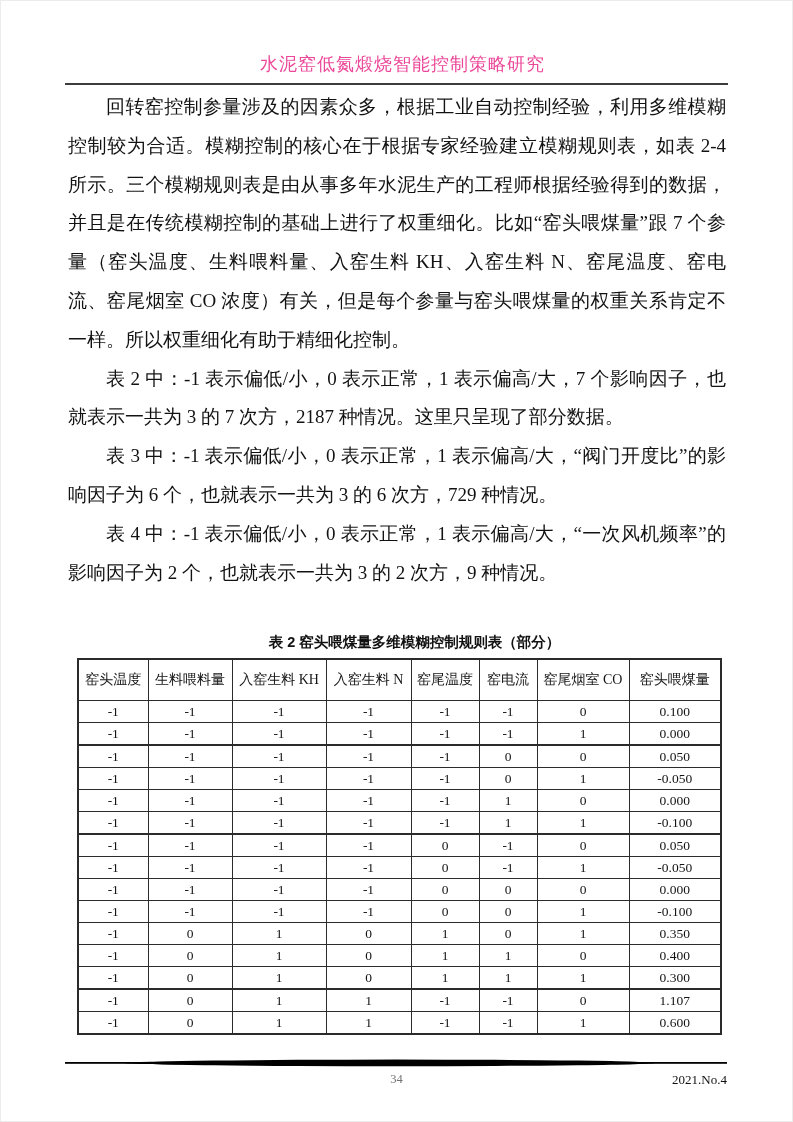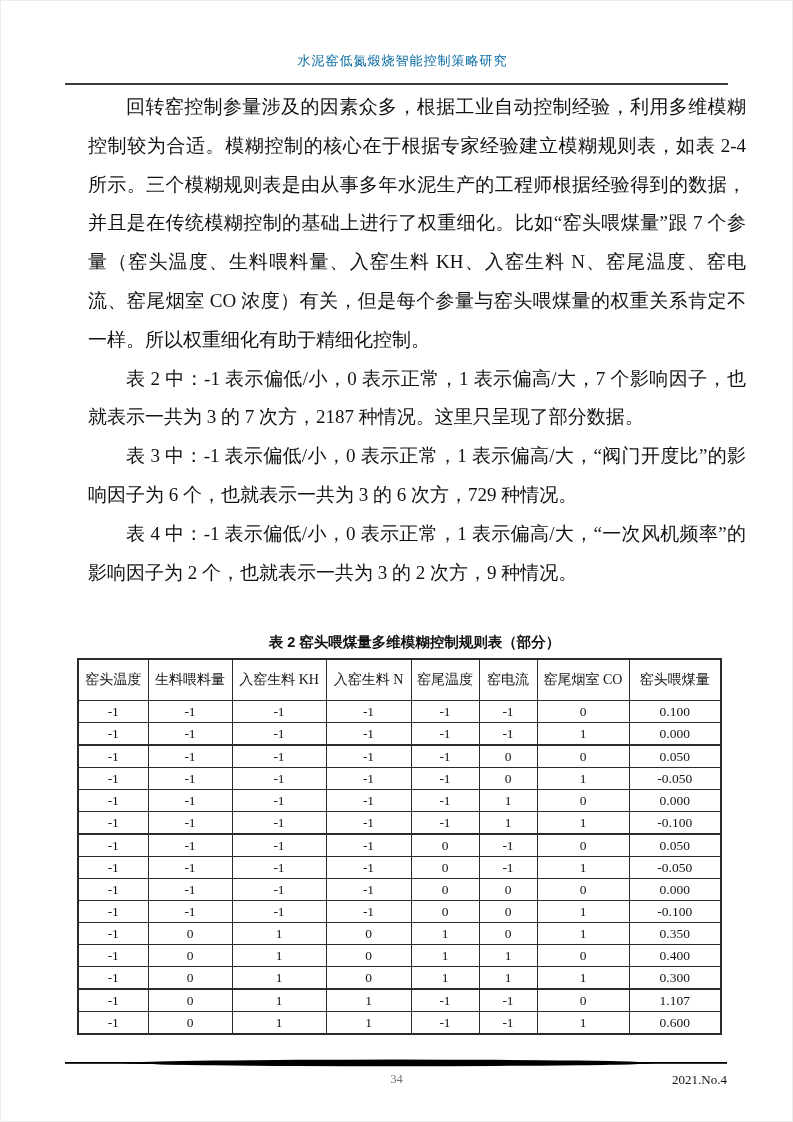--- a/index.html
+++ b/index.html
@@ -10,36 +10,35 @@
     background: #ffffff;
     overflow: hidden;
     font-family: "Liberation Serif", "DejaVu Serif", serif;
     color: #111111;
     box-shadow: inset 0 0 0 1px #ececec;
   }
   .doc-title {
     position: absolute;
     top: 52px; left: 0; right: 0;
     text-align: center;
-    font-size: 13px;
+    font-size: 18px;
     letter-spacing: 1px;
-    color: #0369a1;
+    color: #ec4899;
     padding-left: 12px;
   }
   .header-rule {
     position: absolute;
     top: 83px; left: 65px; right: 65px;
     height: 2px;
     background: #3c3c3c;
   }
   .body-text {
     position: absolute;
     top: 88px; left: 68px;
     width: 658px;
-    margin-left: 20px;
   }
   .body-text p {
     margin: 0;
     font-size: 19px;
     line-height: 38.8px;
     text-align: justify;
     text-justify: inter-ideograph;
     text-indent: 2em;
     color: #121212;
   }

